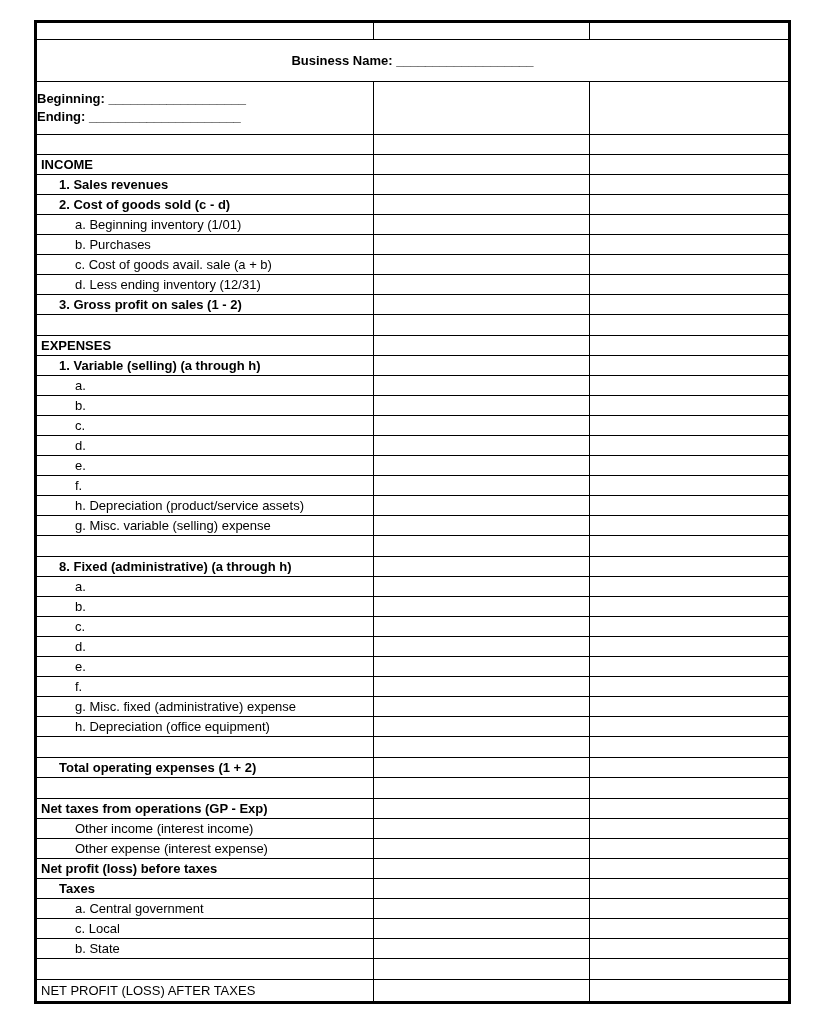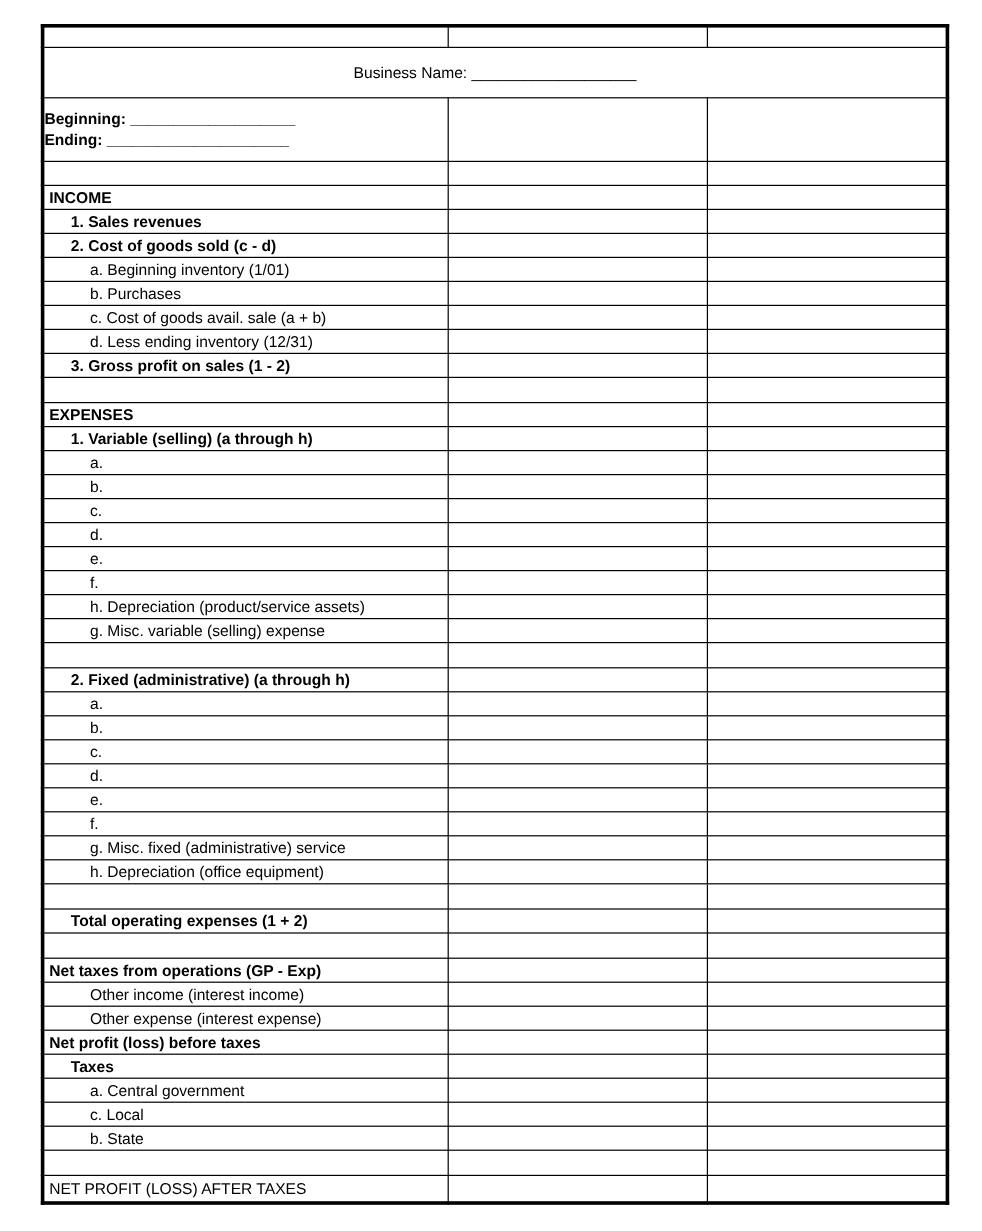--- a/index.html
+++ b/index.html
@@ -33,21 +33,21 @@
   td.shade { background: var(--shade, #cccccc); }
   tr.top-row    { height: 18px; }
   tr.title-row  { height: 42px; }
   tr.period-row { height: 53px; }
   tr.blank-row  { height: 20px; }
   tr.std        { height: 20px; }
   tr.spacer     { height: 21px; }
   tr.final      { height: 23px; }
   td.title-cell {
     text-align: center;
-    font-weight: normal;
+    font-weight: bold;
     font-size: 17px;
   }
   td.period-cell {
     font-weight: bold;
     font-size: 13px;
     line-height: 19px;
     padding-left: 4px;
   }
   td.label-cell.ind0 { padding-left: 4px;  }
   td.label-cell.ind1 { padding-left: 22px; }
@@ -211,21 +211,21 @@
     <td class="shade"></td>
   </tr>
 
   <tr class="spacer">
     <td class="label-cell ind0"><span></span></td>
     <td class="shade"></td>
     <td class="shade"></td>
   </tr>
 
   <tr class="std">
-    <td class="label-cell ind1 bold"><span>2. Fixed (administrative) (a through h)</span></td>
+    <td class="label-cell ind1 bold"><span>8. Fixed (administrative) (a through h)</span></td>
     <td class="shade"></td>
     <td></td>
   </tr>
 
   <tr class="std">
     <td class="label-cell ind2"><span>a.</span></td>
     <td></td>
     <td class="shade"></td>
   </tr>
 
@@ -253,21 +253,21 @@
     <td class="shade"></td>
   </tr>
 
   <tr class="std">
     <td class="label-cell ind2"><span>f.</span></td>
     <td></td>
     <td class="shade"></td>
   </tr>
 
   <tr class="std">
-    <td class="label-cell ind2"><span>g. Misc. fixed (administrative) service</span></td>
+    <td class="label-cell ind2"><span>g. Misc. fixed (administrative) expense</span></td>
     <td></td>
     <td class="shade"></td>
   </tr>
 
   <tr class="std">
     <td class="label-cell ind2"><span>h. Depreciation (office equipment)</span></td>
     <td></td>
     <td class="shade"></td>
   </tr>
 

